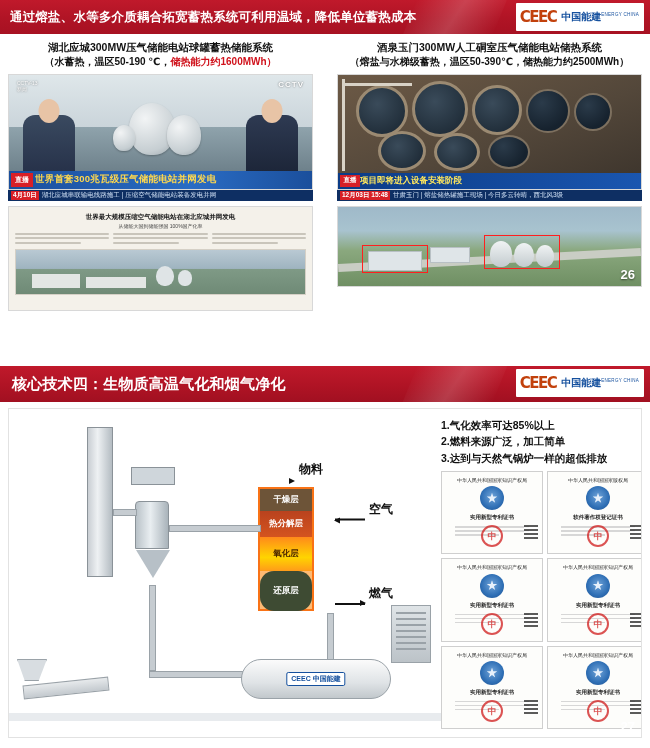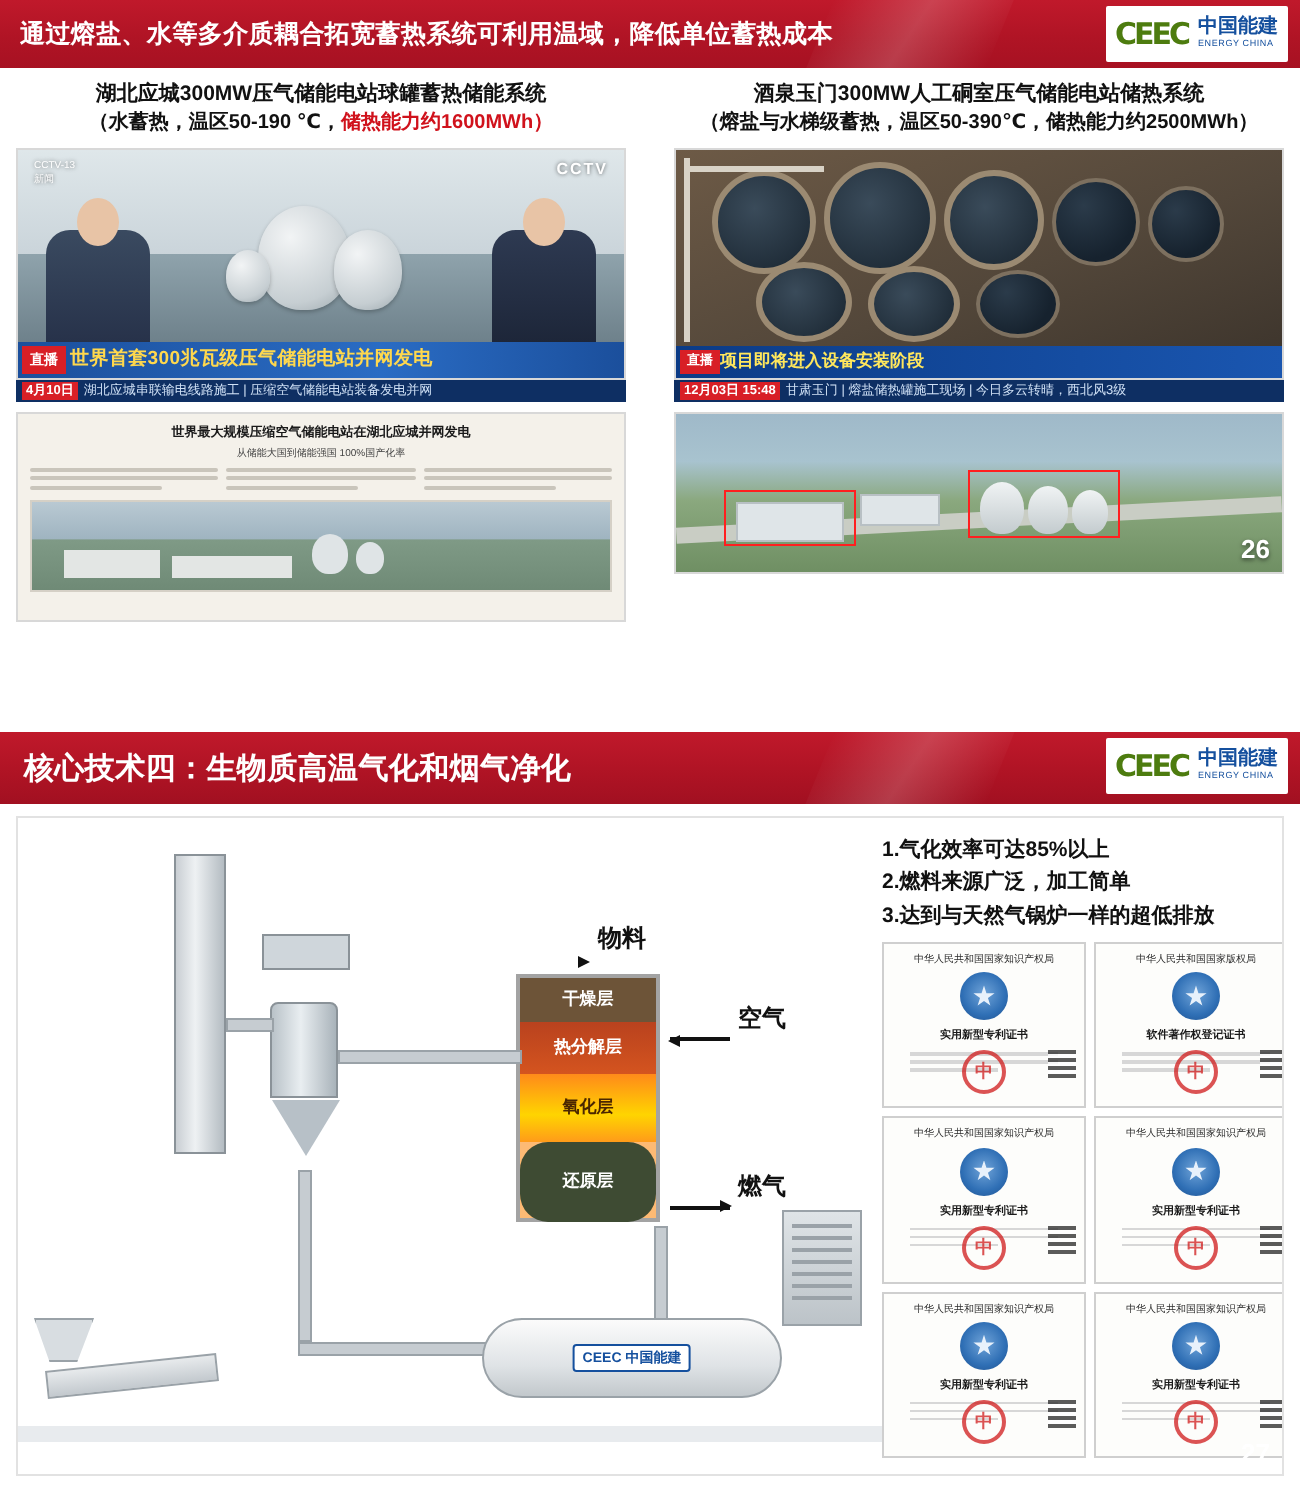--- a/index.html
+++ b/index.html
@@ -48,25 +48,25 @@
     align-items: center;
     gap: 5px;
     background: #ffffff;
     padding: 2px 5px 2px 4px;
     border-radius: 1px;
     z-index: 3;
   }
   .logo-mark {
     font-size: 15px;
     font-weight: bold;
-    color: #4d7c0f;
+    color: #c2410c;
     letter-spacing: -1.5px;
     font-family: "DejaVu Sans", sans-serif;
   }
-  .logo-text { display: flex; flex-direction: column; line-height: 1; }
+  .logo-text { display: flex; flex-direction: row; line-height: 1; }
   .logo-cn { font-size: 10px; font-weight: bold; color: #15509e; }
   .logo-en { font-size: 4.5px; color: #15509e; letter-spacing: 0.3px; margin-top: 1px; }
 
   .header-2 {
     height: 36px;
     background: linear-gradient(180deg, #c0192b 0%, #ae1324 60%, #a11021 100%);
   }
   .header-2 .header-title { font-size: 15px; padding-left: 12px; }
 
   
@@ -160,21 +160,21 @@
       repeating-linear-gradient(0deg,#333 0 2px,#fff 2px 4px),
       repeating-linear-gradient(90deg,#333 0 2px,transparent 2px 4px); opacity:.8; }
   .cert-seal { position:absolute; left:50%; bottom:6px; transform:translateX(-50%); width:22px; height:22px; border-radius:50%; border:2px solid #d01b1b; opacity:.75; }
   .cert-seal::after { content:"中"; position:absolute; left:50%; top:50%; transform:translate(-50%,-50%); color:#d01b1b; font-size:9px; font-weight:bold; }
 
   
   .diagram { position:absolute; left:0; top:0; width:432px; height:330px; }
   .d-label { position:absolute; font-size:12px; color:#111; font-weight:bold; }
   .d-arrow { position:absolute; height:1.5px; background:#111; }
   .d-arrow::after { content:""; position:absolute; right:-1px; top:-3px; border-left:6px solid #111; border-top:3.5px solid transparent; border-bottom:3.5px solid transparent; }
-  .reactor { position:absolute; left:249px; top:78px; width:72px; height:124px; border:2px solid #a3a3a3; background:#fdba74; }
+  .reactor { position:absolute; left:249px; top:78px; width:56px; height:124px; border:2px solid #f97316; background:#fdba74; }
   .zone { position:absolute; left:0; right:0; display:flex; align-items:center; justify-content:center; font-size:8.5px; color:#fff; font-weight:bold; }
   .z1 { top:0; height:22px; background:#6d5438; }
   .z2 { top:22px; height:26px; background: linear-gradient(180deg,#b9421e,#d4541f); }
   .z3 { top:48px; height:34px; background: linear-gradient(180deg,#ff8a1a,#ffd400 60%,#ff9b1a); color:#4a2600; }
   .z4 { top:82px; height:40px; background:#3e4b33;border-radius:14px; }
   .stack { position:absolute; left:78px; top:18px; width:26px; height:150px; background: linear-gradient(90deg,#c9ced3,#eef1f3 40%,#b4bcc2); border:1px solid #8a9298; }
   .cyclone { position:absolute; left:126px; top:92px; width:34px; height:48px; background: linear-gradient(90deg,#b9c2c8,#e9eef1 45%,#a9b3ba); border:1px solid #8a9298; border-radius:4px 4px 0 0; }
   .cyclone::after { content:""; position:absolute; left:0; top:48px; width:0; height:0; border-left:17px solid transparent; border-right:17px solid transparent; border-top:28px solid #b7c0c7; }
   .hopper { position:absolute; left:122px; top:58px; width:44px; height:18px; background:#cfd6db; border:1px solid #8a9298; }
   .vessel { position:absolute; left:232px; top:250px; width:150px; height:40px; border-radius:20px; background: linear-gradient(180deg,#fbfbfb,#dfe3e6 60%,#c2c8cc); border:1px solid #9aa2a8; }

